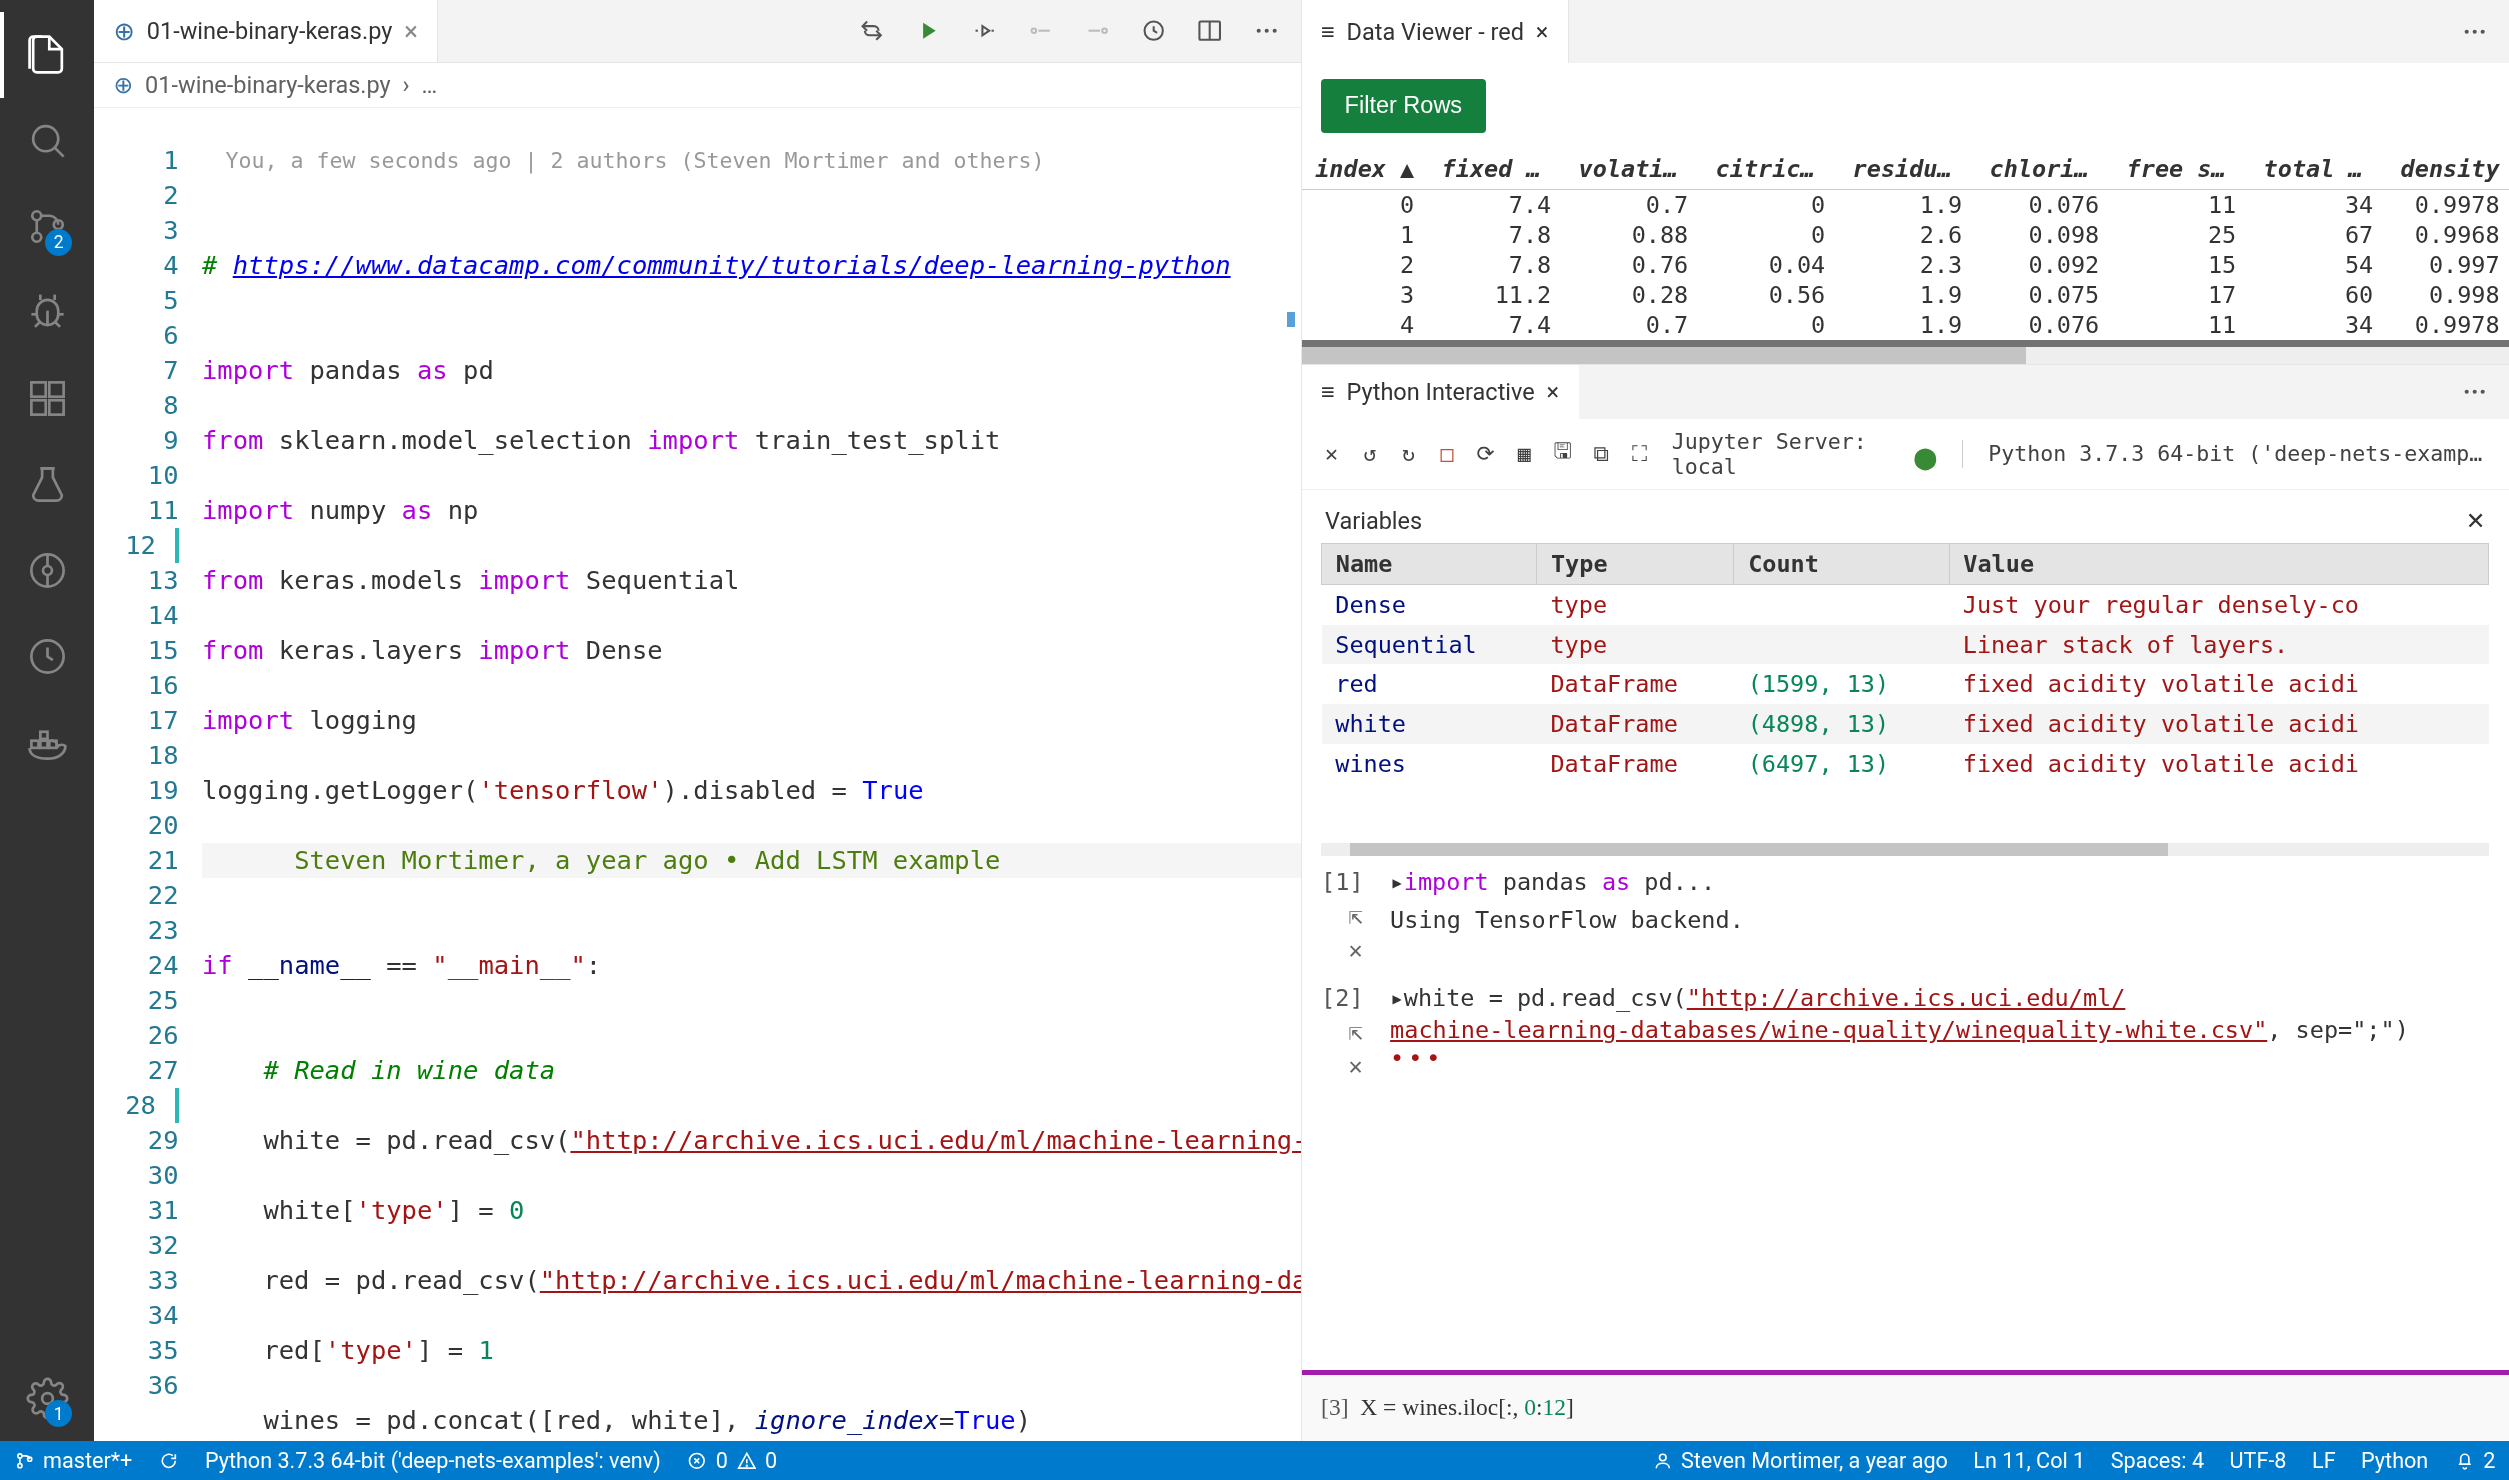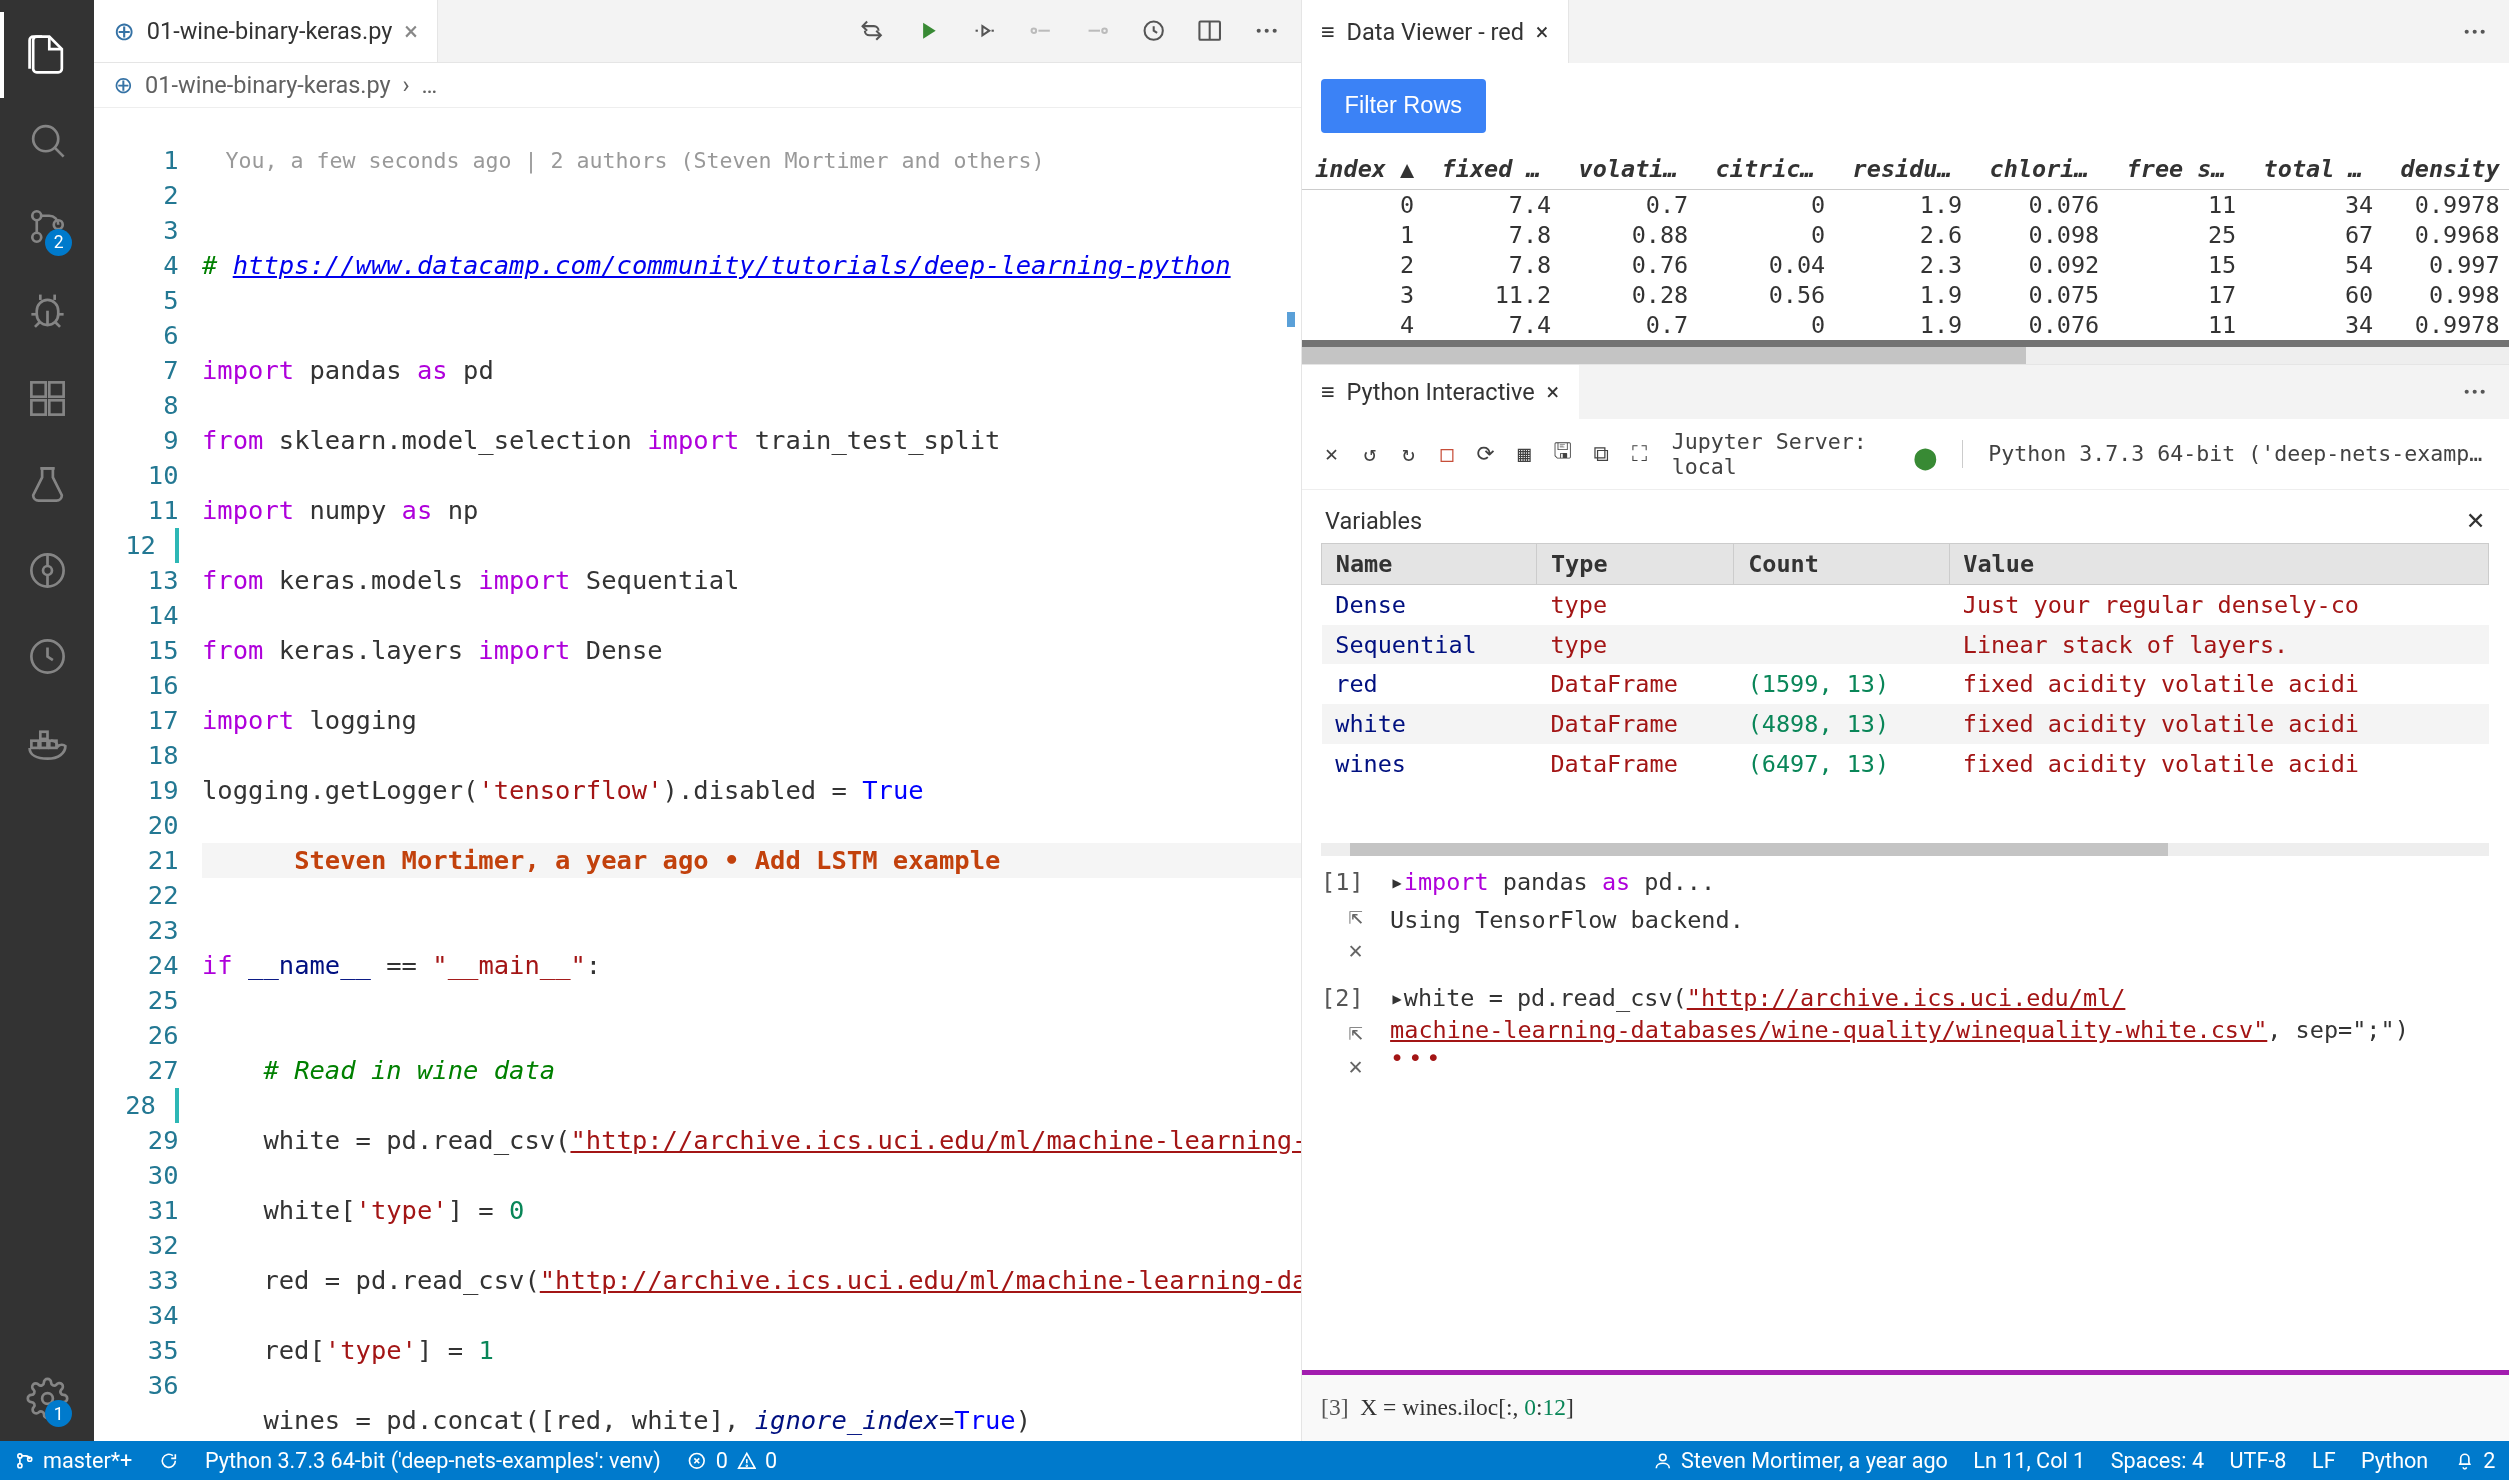--- a/index.html
+++ b/index.html
@@ -153,23 +153,22 @@
   flex: 1;
   white-space: pre;
   overflow: hidden;
 }
 .selection-line {
   background: #f5f5f5;
   display: block;
   width: 100%;
 }
 .blame-inline {
-  color: #c2410c;
+  color: #4d7c0f;
   font-style: normal;
-  font-weight: bold;
 }
 .minimap {
   position: absolute;
   right: 0;
   top: 0;
   width: 19.6px;
   height: 100%;
 }
 .minimap::after {
   content: "";
@@ -209,21 +208,21 @@
   gap: 11.8px;
   padding: 0 19.6px;
   height: 100%;
   background: #fff;
   border-right: 1px solid #e5e5e5;
   font-size: 23.5px;
   cursor: pointer;
 }
 .filter-btn {
   margin: 15.7px 19.6px;
-  background: #3b82f6;
+  background: #15803d;
   color: #fff;
   border: none;
   padding: 13.7px 23.5px;
   font-size: 23.5px;
   border-radius: 3.9px;
   cursor: pointer;
   align-self: flex-start;
 }
 .data-table {
   font-family: "SF Mono", Menlo, Consolas, monospace;

